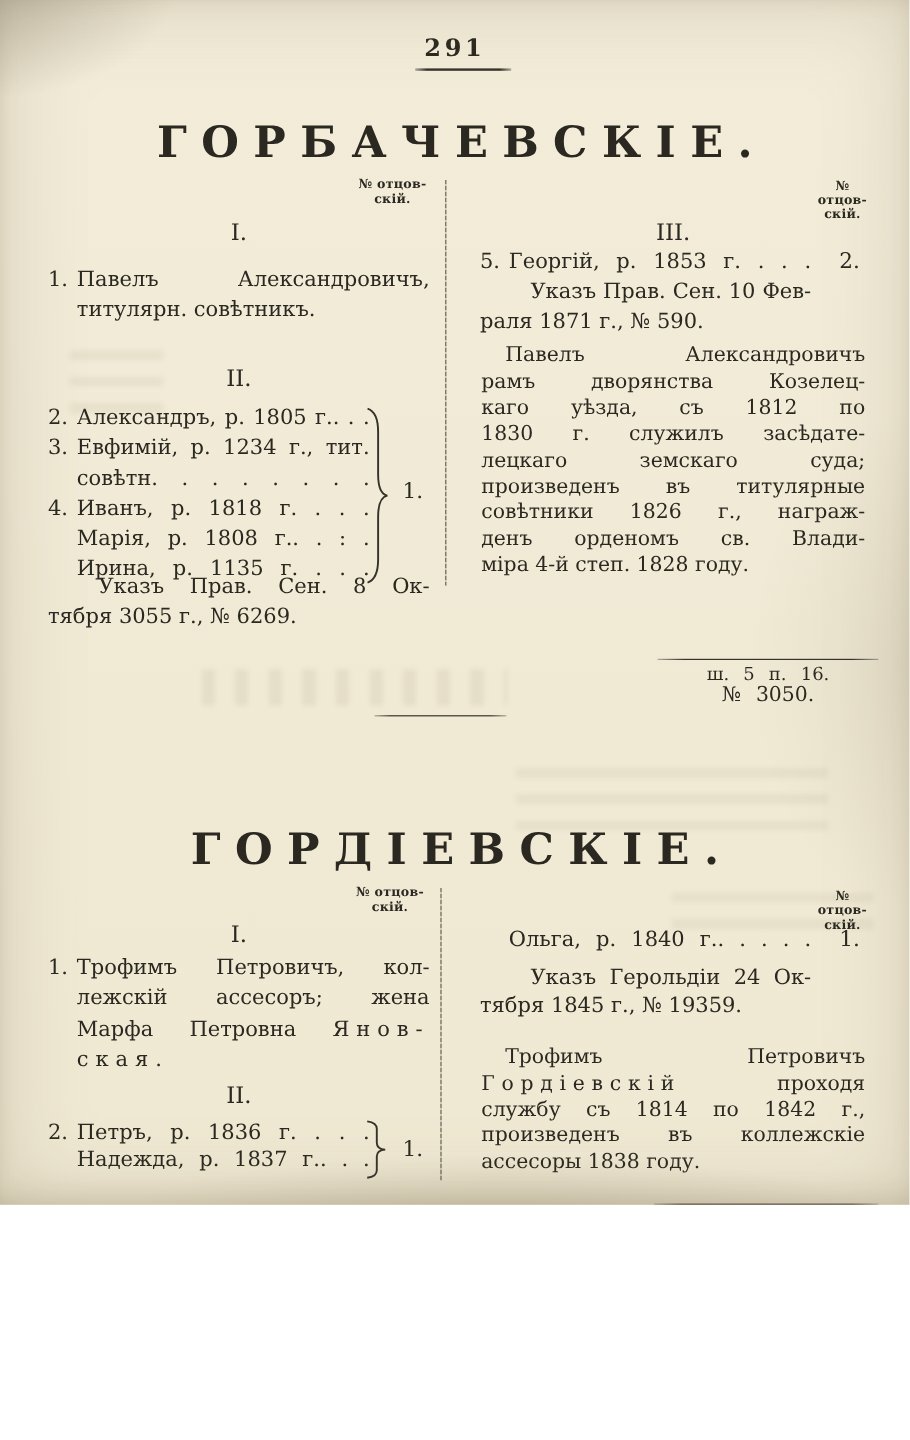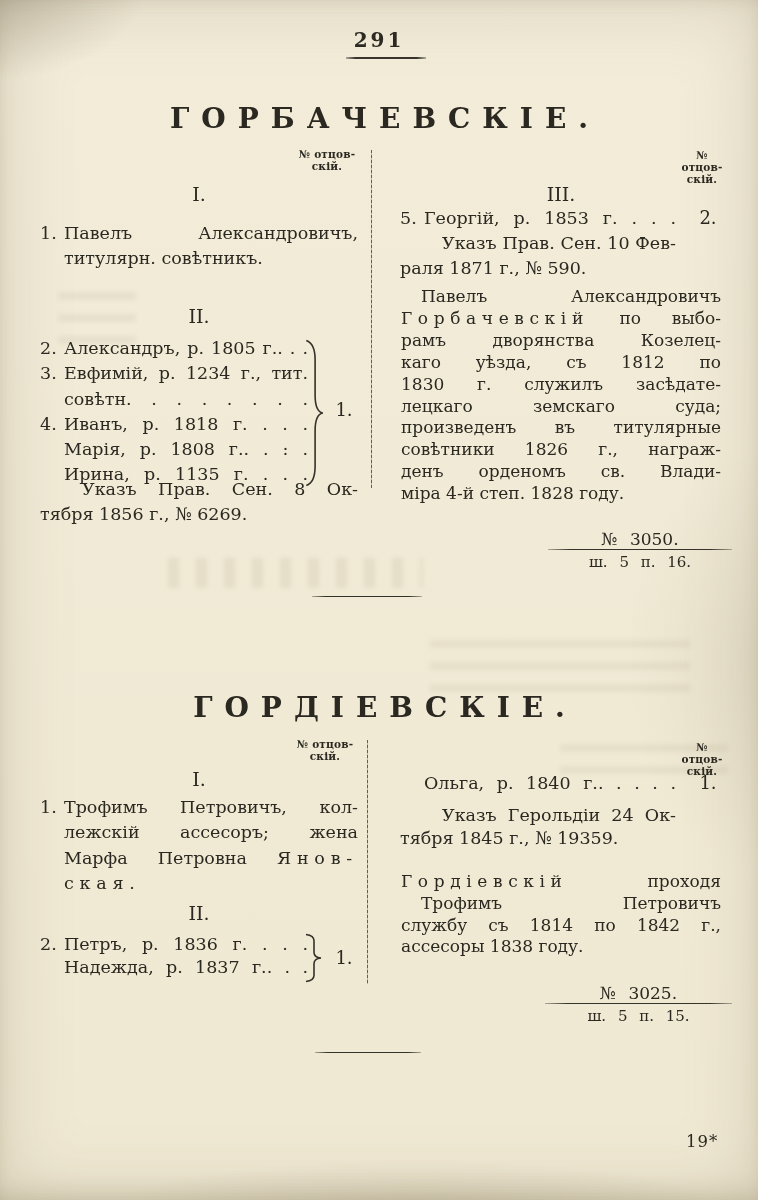--- a/index.html
+++ b/index.html
@@ -1,50 +1,50 @@
 <!DOCTYPE html>
 <html><head>
 <meta charset="utf-8">
 <style>
   html,body{margin:0;padding:0;}
   body{width:758px;height:1200px;overflow:hidden;}
   .sheet{
-    position:relative;width:758px;height:1200px;overflow:hidden;
+    position:relative;width:758px;height:1004px;overflow:hidden;
     color:#2a2820;
     font-family:"DejaVu Serif","Liberation Serif",serif;
     background:
       radial-gradient(260px 150px at -2% -1%, rgba(95,85,60,.32), rgba(95,85,60,0) 62%),
       radial-gradient(420px 70px at 55% 101%, rgba(110,98,70,.16), rgba(110,98,70,0) 75%),
       radial-gradient(200px 300px at 101% 55%, rgba(110,98,70,.10), rgba(110,98,70,0) 70%),
       linear-gradient(#f2ecd9,#efe8d2);
   }
   .sheet::after{
     content:"";position:absolute;inset:0;pointer-events:none;
     box-shadow:inset 0 0 70px rgba(135,120,90,.25), inset 0 -14px 26px -12px rgba(120,105,75,.30), inset 0 8px 20px -14px rgba(120,105,75,.28);
   }
   .abs{position:absolute;}
   .pgnum{left:0;right:0;top:27px;text-align:center;font-size:20px;line-height:26px;font-weight:700;letter-spacing:3px;}
   .rule{height:2px;background:linear-gradient(90deg, rgba(50,48,40,.35), #35332b 12%, #35332b 88%, rgba(50,48,40,.35));}
   .thin{height:1px;}
-  .ftitle{left:0;right:0;text-align:center;font-size:28px;line-height:34px;font-weight:700;letter-spacing:12px;padding-left:12px;}
+  .ftitle{left:0;right:0;text-align:center;font-size:36px;line-height:34px;font-weight:700;letter-spacing:12px;padding-left:12px;}
   .fch{font-size:10.5px;line-height:12px;font-weight:700;letter-spacing:.2px;}
   .fch .l1{text-align:center;}
   .fch .l2{text-align:center;}
   .vrule{width:1px;background:repeating-linear-gradient(to bottom,#4a463a 0 3px, rgba(74,70,58,.35) 3px 5px);opacity:.85;}
   .gen{text-align:center;font-size:19px;line-height:24px;}
   .line{font-size:17.5px;line-height:25.3px;}
   .j{text-align:justify;text-align-last:justify;}
   .entry{position:relative;padding-left:24px;}
   .lnum{position:absolute;left:0;top:0;}
   .ind{text-indent:20px;}
   .ind2{padding-left:42px;}
   .pline{font-size:17px;line-height:21.9px;}
   .spaced{letter-spacing:.33em;}
   .fnum{font-size:18px;width:36px;text-align:center;}
-  .refno{text-align:center;font-size:17px;line-height:19px;word-spacing:7px;}
+  .refno{text-align:center;font-size:17px;line-height:19px;word-spacing:7px;margin-top:40px;}
   .shelf{text-align:center;font-size:15px;line-height:18px;word-spacing:7px;}
   .sig{font-size:16.5px;font-weight:400;letter-spacing:1px;}
   .brace{overflow:visible;}
   .bleed{pointer-events:none;filter:blur(2px);opacity:.5;
     background:repeating-linear-gradient(180deg, rgba(125,110,80,.16) 0 8px, transparent 8px 22px);}
   .bleed.v{background:repeating-linear-gradient(90deg, rgba(125,110,80,.20) 0 11px, transparent 11px 28px);}
 </style>
 </head>
 <body>
 
@@ -108,41 +108,40 @@
     </div>
   </div>
 
   <svg class="abs brace" style="left:303px;top:339px;width:22px;height:148px" viewBox="0 0 20 100" preserveAspectRatio="none">
     <path d="M3 1 Q11 3 11 14 L11 38 Q11 49 18 50 Q11 51 11 62 L11 86 Q11 97 3 99" fill="none" stroke="#34322a" stroke-width="1.6" vector-effect="non-scaling-stroke"></path>
   </svg>
   <div class="abs fnum" style="left:326px;top:399px">1.</div>
 
   <div class="abs" style="left:40px;top:477px;width:318px">
     <div class="line j ind2">Указъ Прав. Сен. 8 Ок-</div>
-    <div class="line">тября 1856 г., № 6269.</div>
+    <div class="line">тября 3055 г., № 6269.</div>
   </div>
 
   <div class="abs gen" style="left:400px;top:182px;width:322px">III.</div>
 
   <div class="abs" style="left:400px;top:206px;width:276px">
     <div class="line j entry">
       <span class="lnum">5.</span>
       <span>Георгій, р. 1853 г. . . .</span>
     </div>
   </div>
   <div class="abs fnum" style="left:690px;top:207px">2.</div>
 
   <div class="abs" style="left:400px;top:231px;width:276px">
     <div class="line j ind2">Указъ Прав. Сен. 10 Фев-</div>
     <div class="line">раля 1871 г., № 590.</div>
   </div>
 
   <div class="abs" style="left:401px;top:286px;width:320px">
     <div class="pline j ind">Павелъ Александровичъ</div>
-    <div class="pline j"><span class="spaced">Горбачевскій</span> <span>по выбо-</span></div>
     <div class="pline j">рамъ дворянства Козелец-</div>
     <div class="pline j">каго уѣзда, съ 1812 по</div>
     <div class="pline j">1830 г. служилъ засѣдате-</div>
     <div class="pline j">лецкаго земскаго суда;</div>
     <div class="pline j">произведенъ въ титулярные</div>
     <div class="pline j">совѣтники 1826 г., награж-</div>
     <div class="pline j">денъ орденомъ св. Влади-</div>
     <div class="pline">міра 4-й степ. 1828 году.</div>
   </div>
 
@@ -203,23 +202,24 @@
     </div>
   </div>
   <div class="abs fnum" style="left:690px;top:772px">1.</div>
 
   <div class="abs" style="left:400px;top:804px;width:276px">
     <div class="line j ind2" style="line-height:22.5px">Указъ Герольдіи 24 Ок-</div>
     <div class="line" style="line-height:22.5px">тября 1845 г., № 19359.</div>
   </div>
 
   <div class="abs" style="left:401px;top:871px;width:320px">
+    <div class="pline j ind" style="line-height:21.8px">Трофимъ Петровичъ</div>
     <div class="pline j" style="line-height:21.8px"><span class="spaced">Гордіевскій</span> <span>проходя</span></div>
-    <div class="pline j ind" style="line-height:21.8px">Трофимъ Петровичъ</div>
     <div class="pline j" style="line-height:21.8px">службу съ 1814 по 1842 г.,</div>
+    <div class="pline j" style="line-height:21.8px">произведенъ въ коллежскіе</div>
     <div class="pline" style="line-height:21.8px">ассесоры 1838 году.</div>
   </div>
 
   <div class="abs refno" style="left:545px;top:984px;width:187px">№ 3025.</div>
   <div class="abs rule thin" style="left:545px;top:1003px;width:187px"></div>
   <div class="abs shelf" style="left:545px;top:1007px;width:187px">ш. 5 п. 15.</div>
 
   <div class="abs rule thin" style="left:315px;top:1052px;width:106px"></div>
 
   <div class="abs sig" style="left:686px;top:1132px">19*</div>

